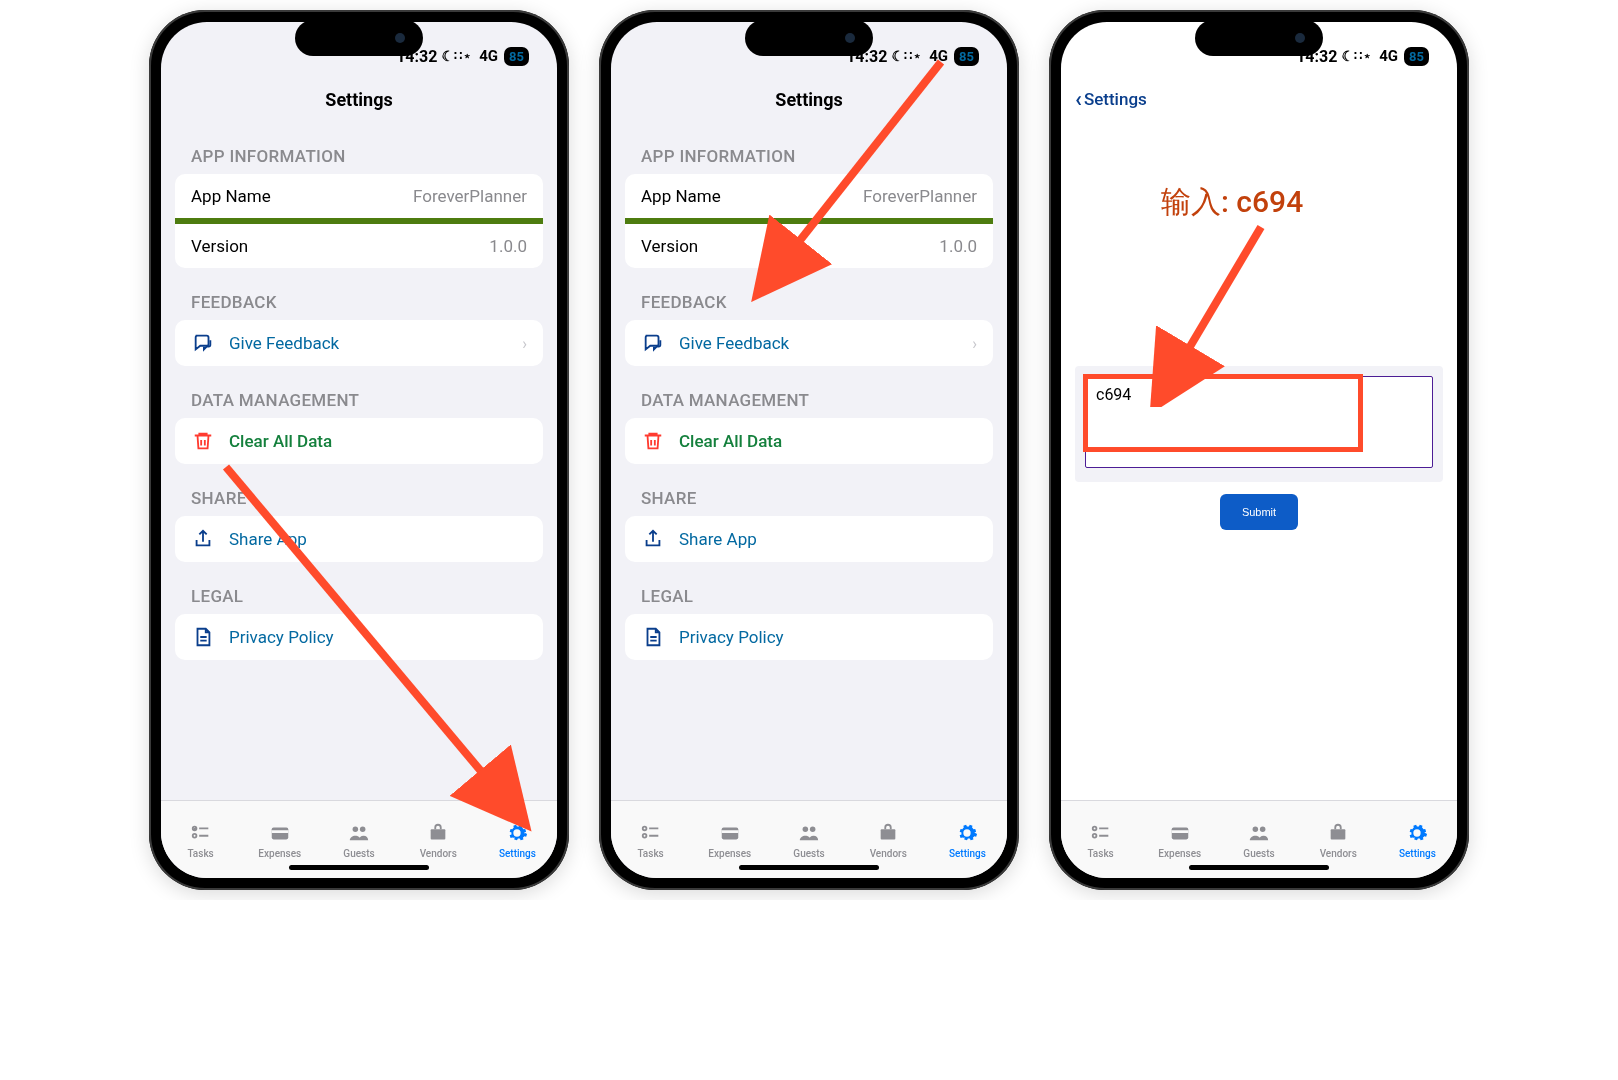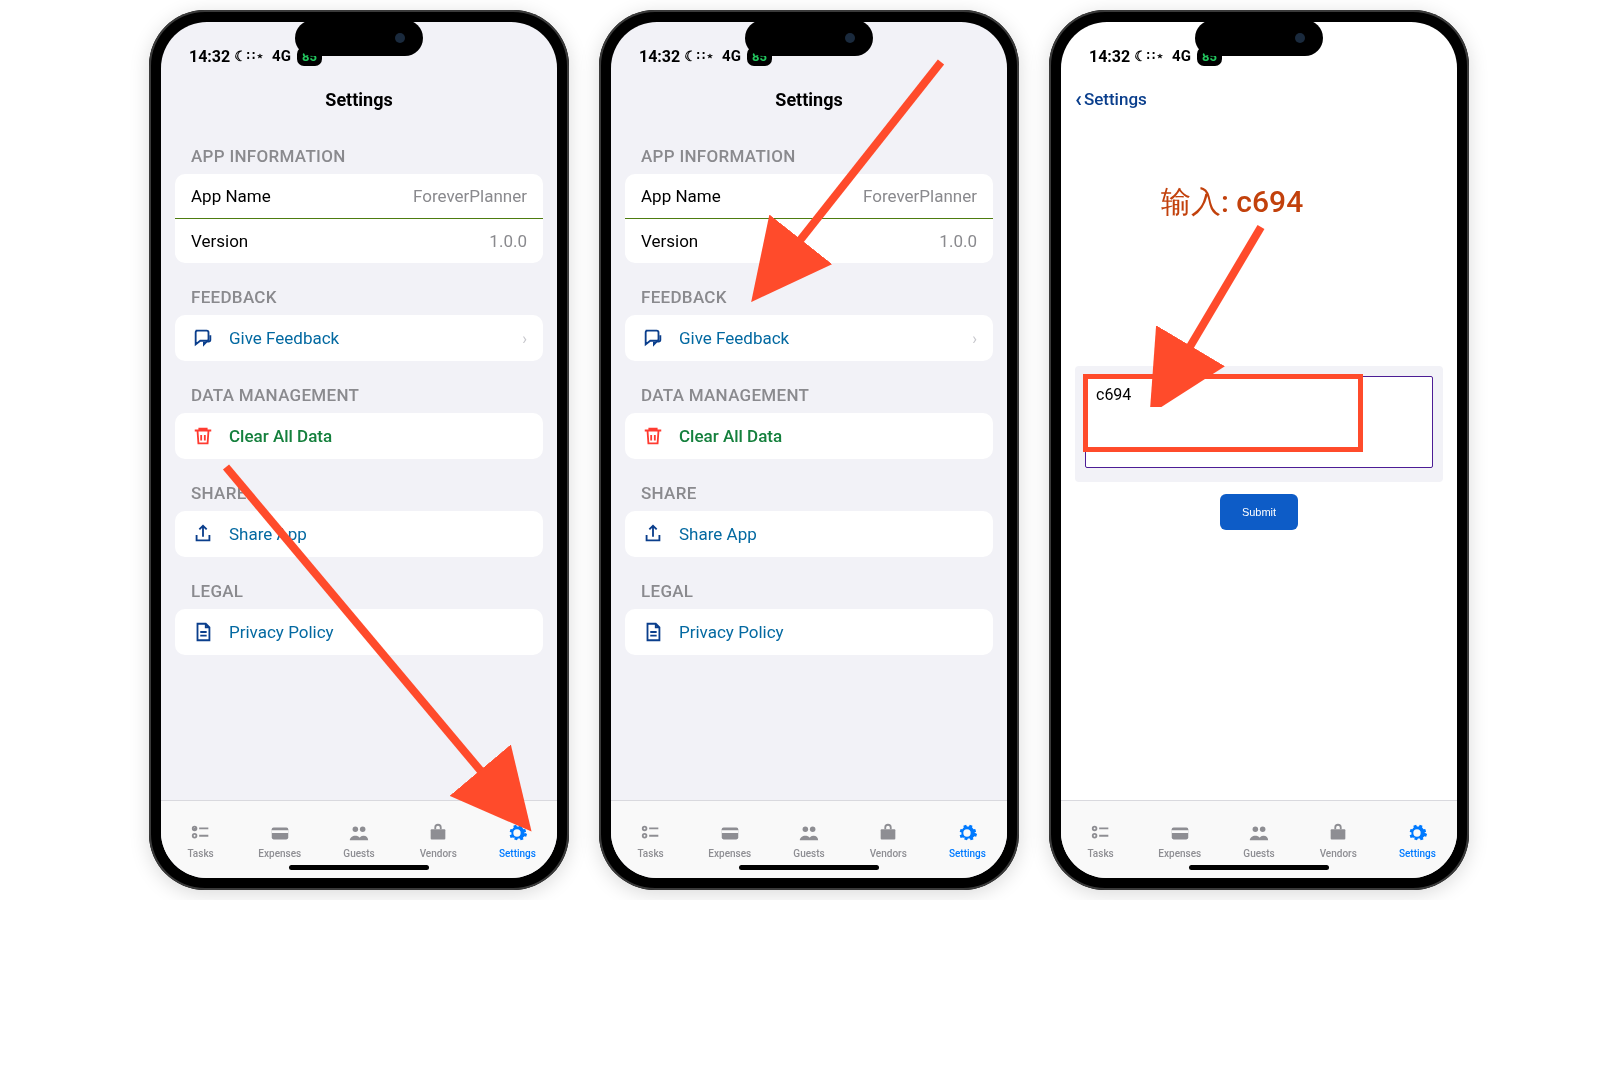--- a/index.html
+++ b/index.html
@@ -49,30 +49,30 @@
     transform: translateY(-50%);
     width: 10px;
     height: 10px;
     border-radius: 50%;
     background: #1a2a3d;
   }
   .status-bar {
     height: 54px;
     display: flex;
     align-items: center;
-    justify-content: flex-start;
+    justify-content: flex-end;
     padding: 14px 28px 0 28px;
     font-weight: 700;
     font-size: 16px;
   }
   .sb-left { display: flex; align-items: center; gap: 4px; }
   .sb-right { display: flex; align-items: center; gap: 6px; font-size: 15px; }
   .battery-pill {
     background: #000;
-    color: #22c55e;
+    color: #0369a1;
     font-size: 13px;
     padding: 2px 5px;
     border-radius: 7px;
     font-weight: 700;
   }
   .moon { font-size: 14px; }
   .nav-header {
     height: 46px;
     display: flex;
     align-items: center;
@@ -104,21 +104,21 @@
     border-radius: 10px;
     margin: 0 14px;
     overflow: hidden;
   }
   .cell {
     display: flex;
     align-items: center;
     padding: 12px 16px;
     min-height: 44px;
     font-size: 17px;
-    border-top: 1px solid #4d7c0f;
+    border-top: 6px solid #4d7c0f;
   }
   .cell:first-child { border-top: none; text-align: center; }
   .cell-label { color: #000; }
   .cell-value { margin-left: auto; color: #8a8a8e; }
   .cell-icon { width: 24px; margin-right: 14px; display: flex; align-items: center; justify-content: center; }
   .cell-chevron { margin-left: auto; color: #c7c7cc; font-size: 16px; }
   .blue-text { color: #0369a1; font-weight: 400; }
   .red-text { color: #15803d; font-weight: 500; }
   .tab-bar {
     height: 78px;

